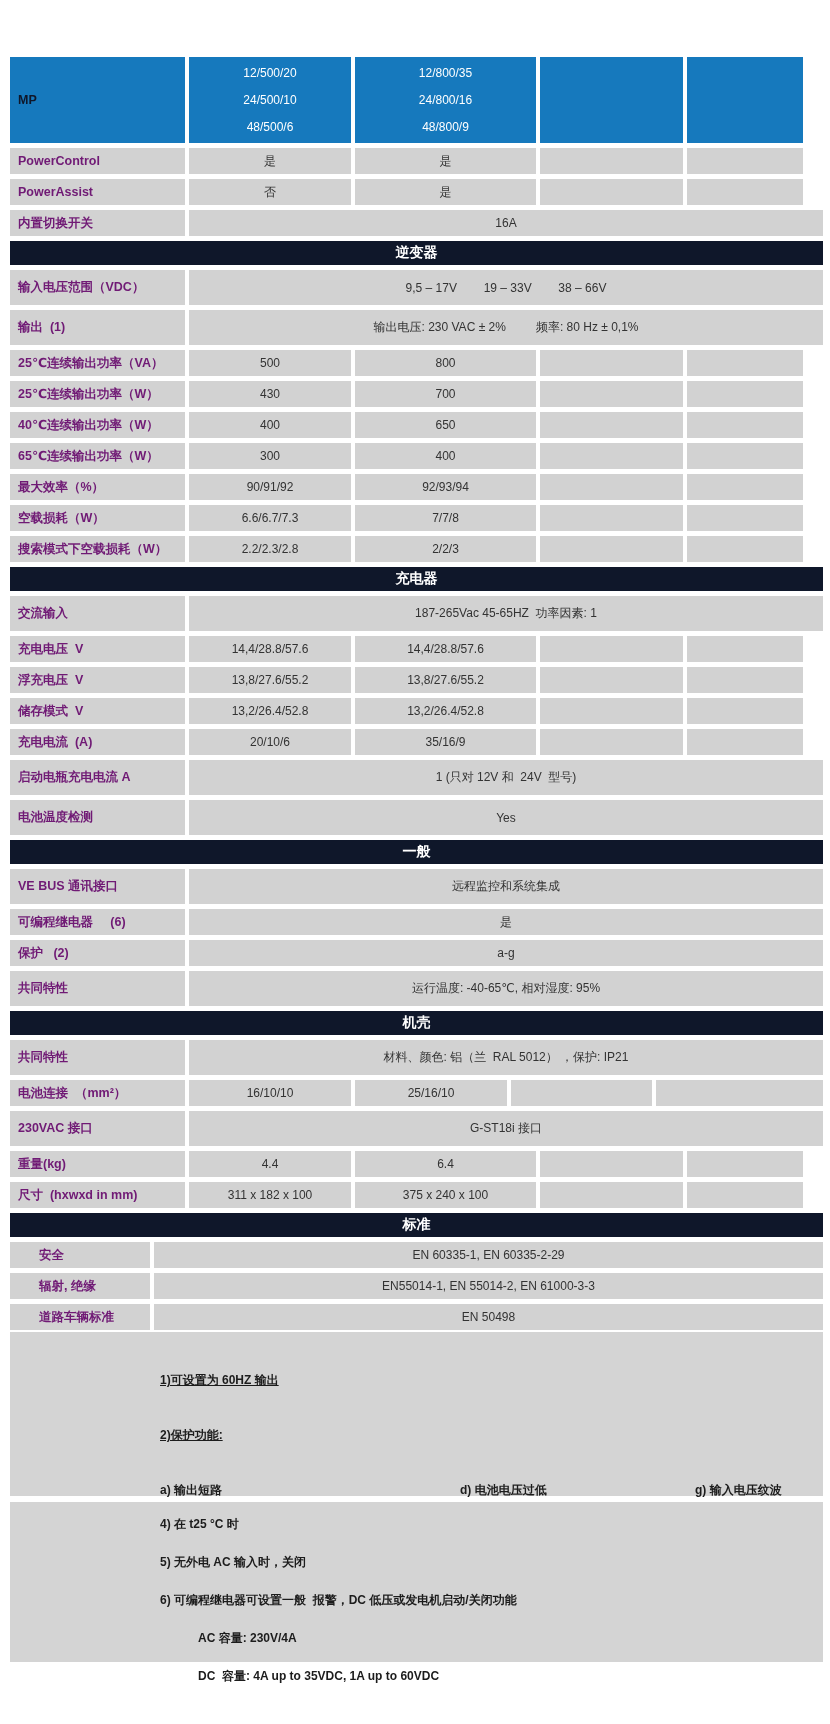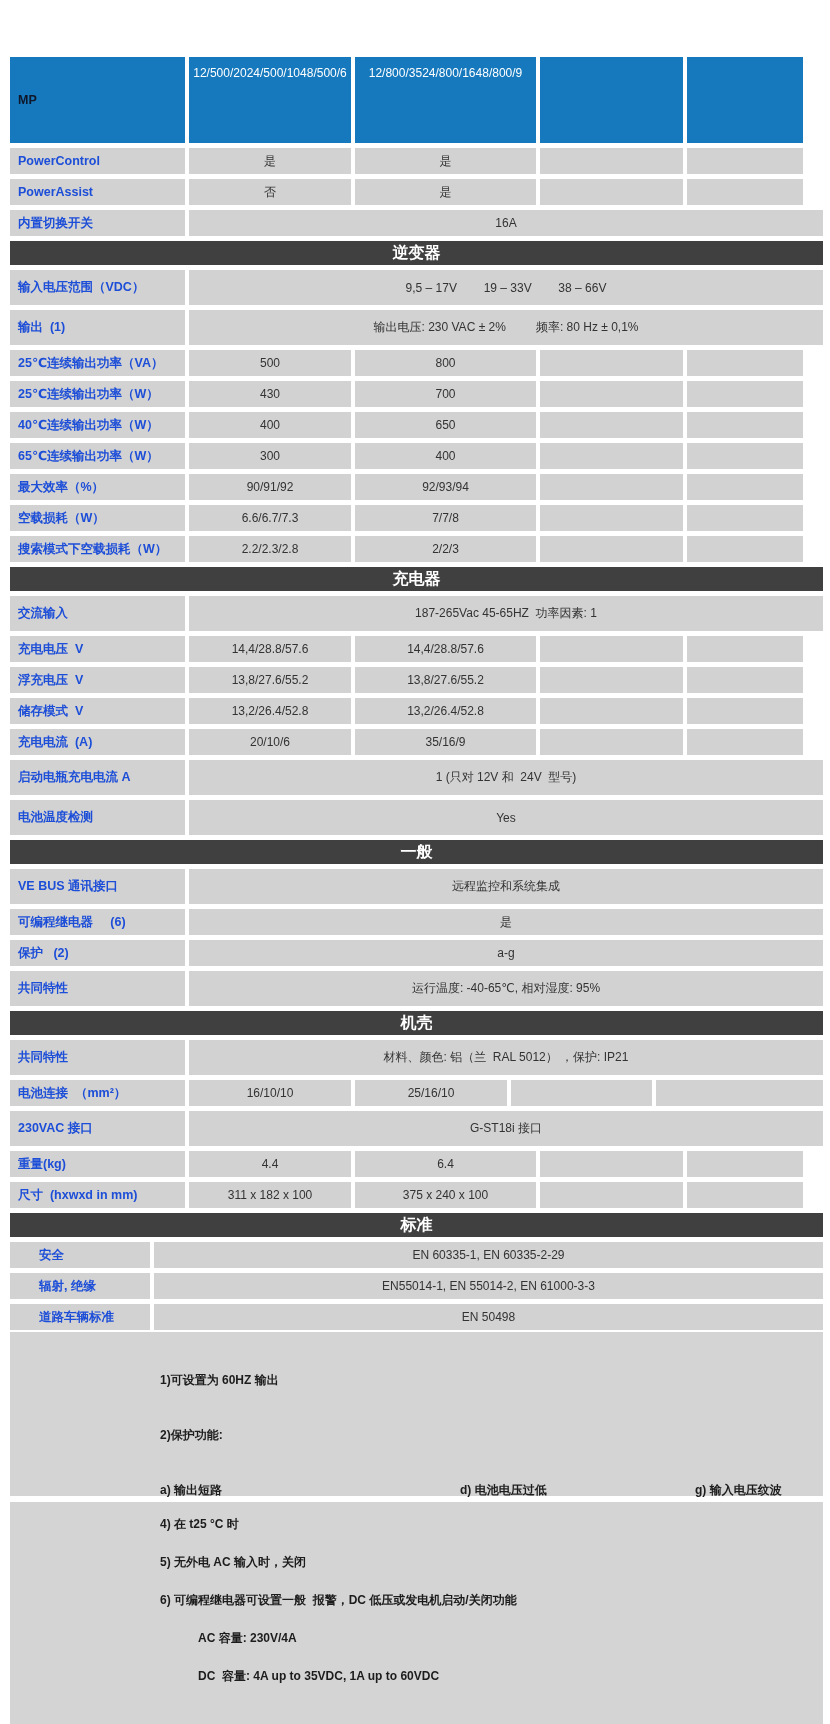--- a/index.html
+++ b/index.html
@@ -4,46 +4,46 @@
 <style>
   html,body{margin:0;padding:0;background:#ffffff;width:830px;height:1724px;overflow:hidden;
     font-family:"Liberation Sans","DejaVu Sans",sans-serif;}
   #page{position:relative;width:830px;height:1724px;background:#fff;}
   #spec-table{position:absolute;left:10px;top:57px;width:813px;}
   .trow{display:flex;margin-bottom:5px;}
   .cell{background:#d2d2d2;display:flex;align-items:center;justify-content:center;
     font-size:12px;color:#333;white-space:pre-wrap;}
   .cell + .cell{margin-left:4px;}
   .label-cell{justify-content:flex-start;padding-left:8px;box-sizing:border-box;
-    font-weight:bold;color:#1d4ed8;font-size:12.5px;}
+    font-weight:bold;color:#701a75;font-size:12.5px;}
   
   .c0{width:175px;flex:none;}
   .c1{width:162px;flex:none;}
   .c2{width:181px;flex:none;}
   .c3{width:143px;flex:none;}
   .c4{width:116px;flex:none;}
   .cspan{flex:1 1 auto;}
   .grid-battery .c2{width:152px;}
   .grid-battery .c3{width:141px;}
   .grid-battery .c4{width:167px;}
   .narrow .c0{width:140px;padding-left:29px;}
   .h26 .cell{height:26px;}
   .h31 .cell{height:35px;}
   .header-row .cell{height:86px;background:#1679bd;color:#ffffff;}
   .header-row .label-cell{color:#0f172a;}
-  .hdr-lines{display:flex;flex-direction:row;justify-content:space-between;
+  .hdr-lines{display:flex;flex-direction:column;justify-content:space-between;
     height:68px;text-align:center;}
-  .section-bar{height:24px;background:#404040;color:#ffffff;display:flex;
-    align-items:center;justify-content:center;font-weight:bold;font-size:16px;margin-bottom:5px;}
+  .section-bar{height:24px;background:#0f172a;color:#ffffff;display:flex;
+    align-items:center;justify-content:center;font-weight:bold;font-size:14px;margin-bottom:5px;}
   
   .fnote{position:absolute;left:10px;width:813px;background:#d4d4d4;box-sizing:border-box;
     color:#1c1c1c;font-size:12px;font-weight:bold;white-space:pre-wrap;}
   #fnote-a{top:1332px;height:164px;padding:12px 0 0 150px;}
-  #fnote-b{top:1502px;height:222px;padding:14px 0 0 150px;}
-  .fn-line{margin-bottom:11px;line-height:16px;}
+  #fnote-b{top:1502px;height:160px;padding:14px 0 0 150px;}
+  .fn-line{margin-bottom:11px;line-height:16px;text-decoration:underline;}
   .fn-grid{display:flex;margin-bottom:3px;}
   .fn-grid .fc0{width:300px;flex:none;}
   .fn-grid .fc1{width:235px;flex:none;}
   .fn-grid .fc2{flex:1;}
   .fn-grid div{line-height:16px;margin-bottom:19px;}
   .fn-b-line{margin-bottom:22px;line-height:16px;}
   .fn-indent{padding-left:38px;}
 </style>
 </head>
 <body>

